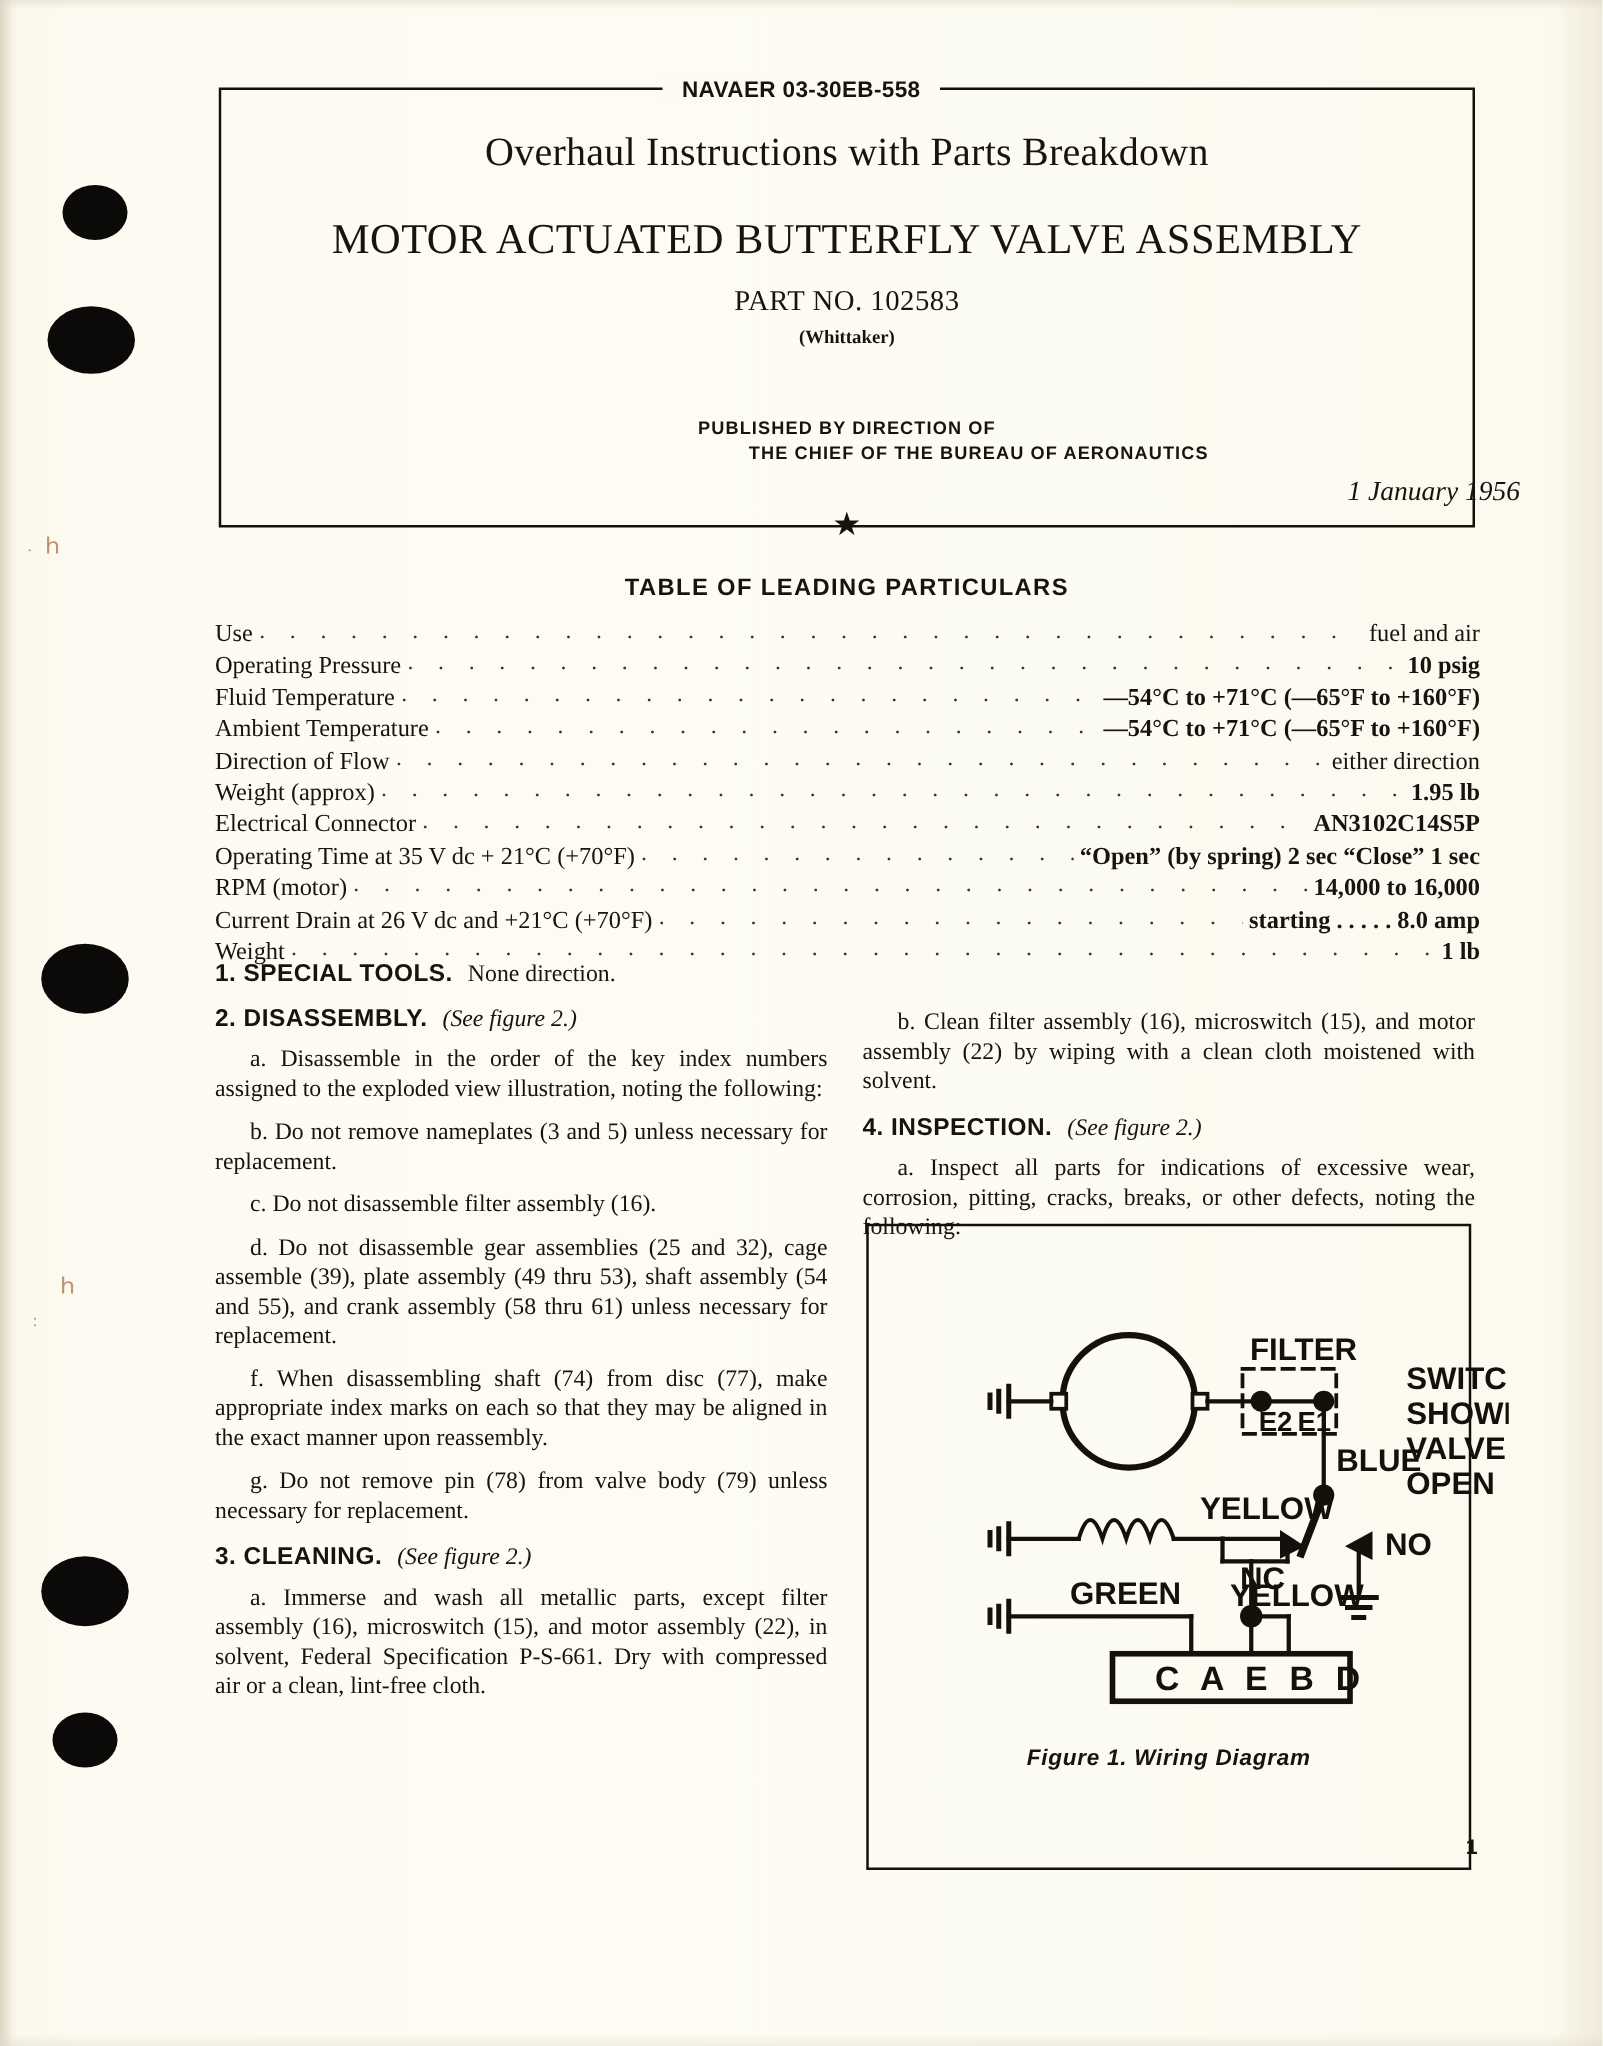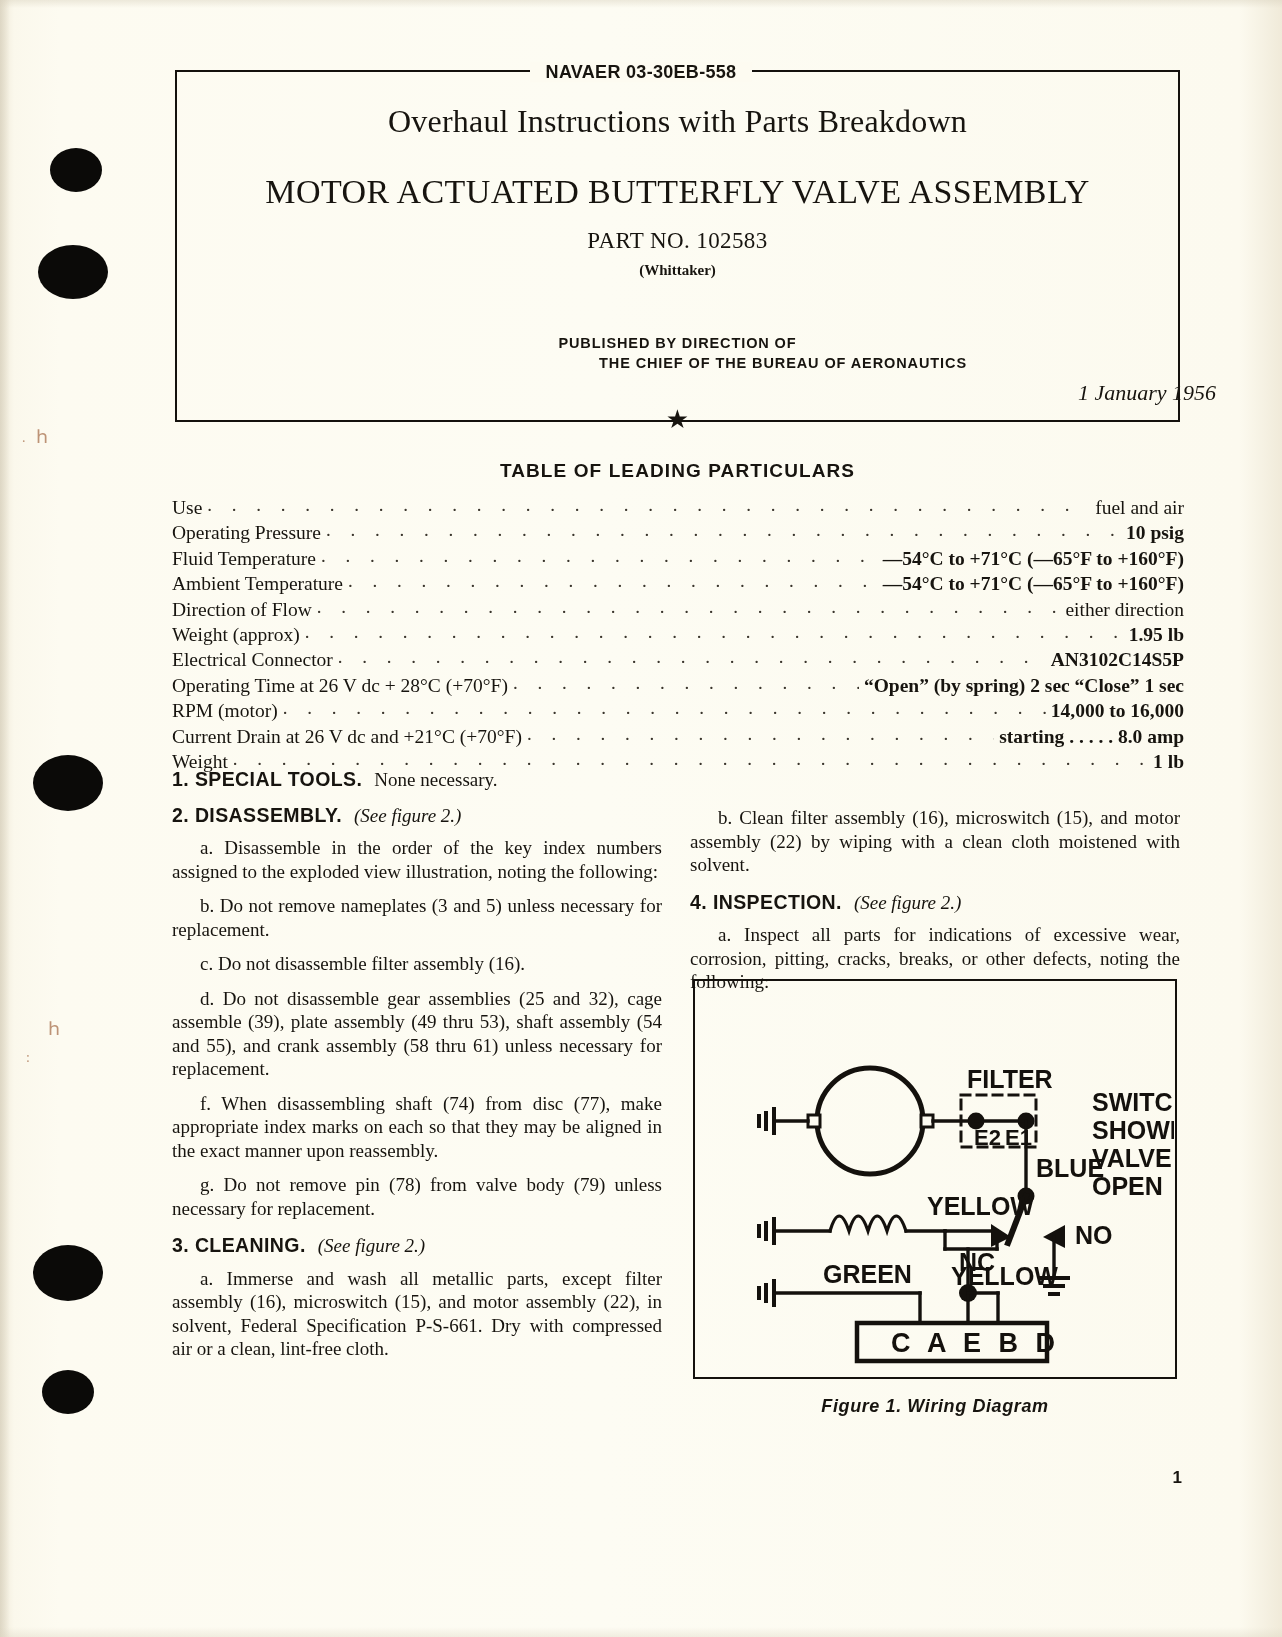--- a/index.html
+++ b/index.html
@@ -126,22 +126,22 @@
     font-size:19px;letter-spacing:0;margin-left:12px;
   }
   .hd .pl{
     font-family:"Liberation Serif",serif;font-weight:normal;
     font-size:19px;letter-spacing:0;margin-left:12px;
   }
   p.para{margin:0 0 11px 0;text-indent:28px;}
 
   
   .fig-box{
-    position:absolute;left:693px;top:979px;width:484px;height:400px;
-    border:2.5px solid #14110d;box-sizing:border-box;background:transparent;
+    position:absolute;left:693px;top:979px;width:484px;height:517px;
+    border:2.5px solid #14110d;box-sizing:border-box;background:transparent;padding-left:33px;
   }
   .fig-cap{
     position:absolute;left:693px;top:1396px;width:484px;text-align:center;
     font-family:"Liberation Sans",sans-serif;font-weight:bold;font-style:italic;
     font-size:18px;letter-spacing:.6px;
   }
   .pageno{
     position:absolute;right:100px;top:1468px;
     font-family:"Liberation Sans",sans-serif;font-weight:bold;font-size:17px;
   }
@@ -211,21 +211,21 @@
       <span class="tlp-label">Weight (approx)</span>
       <span class="tlp-dots">. . . . . . . . . . . . . . . . . . . . . . . . . . . . . . . . . . . . . . . . . . . . . . . . . . . . . . . . . . . . . . . . . . . . . . . . . . . . . . . . . . . . . . . . . . </span>
       <span class="tlp-val">1.95 lb</span>
     </div>
     <div class="tlp-row">
       <span class="tlp-label">Electrical Connector</span>
       <span class="tlp-dots">. . . . . . . . . . . . . . . . . . . . . . . . . . . . . . . . . . . . . . . . . . . . . . . . . . . . . . . . . . . . . . . . . . . . . . . . . . . . . . . . . . . . . . . . . . </span>
       <span class="tlp-val">AN3102C14S5P</span>
     </div>
     <div class="tlp-row">
-      <span class="tlp-label">Operating Time at 26 V dc + 28°C (+70°F)</span>
+      <span class="tlp-label">Operating Time at 35 V dc + 21°C (+70°F)</span>
       <span class="tlp-dots">. . . . . . . . . . . . . . . . . . . . . . . . . . . . . . . . . . . . . . . . . . . . . . . . . . . . . . . . . . . . . . . . . . . . . . . . . . . . . . . . . . . . . . . . . . </span>
       <span class="tlp-val">“Open” (by spring) 2 sec “Close” 1 sec</span>
     </div>
     <div class="tlp-row">
       <span class="tlp-label">RPM (motor)</span>
       <span class="tlp-dots">. . . . . . . . . . . . . . . . . . . . . . . . . . . . . . . . . . . . . . . . . . . . . . . . . . . . . . . . . . . . . . . . . . . . . . . . . . . . . . . . . . . . . . . . . . </span>
       <span class="tlp-val">14,000 to 16,000</span>
     </div>
     <div class="tlp-row">
       <span class="tlp-label">Current Drain at 26 V dc and +21°C (+70°F)</span>
@@ -234,21 +234,21 @@
     </div>
     <div class="tlp-row">
       <span class="tlp-label">Weight</span>
       <span class="tlp-dots">. . . . . . . . . . . . . . . . . . . . . . . . . . . . . . . . . . . . . . . . . . . . . . . . . . . . . . . . . . . . . . . . . . . . . . . . . . . . . . . . . . . . . . . . . . </span>
       <span class="tlp-val">1 lb</span>
     </div>
   </div>
 
 <div class="col col-l">
   <p class="hd">
-    <span>1. SPECIAL TOOLS.</span><span class="pl">None necessary.</span>
+    <span>1. SPECIAL TOOLS.</span><span class="pl">None direction.</span>
   </p>
   <p class="hd" style="margin-top:12px;margin-bottom:9px;">
     <span>2. DISASSEMBLY.</span><span class="it">(See figure 2.)</span>
   </p>
   <p class="para">a. Disassemble in the order of the key index numbers assigned to the exploded view illustration, noting the following:</p>
   <p class="para">b. Do not remove nameplates (3 and 5) unless necessary for replacement.</p>
   <p class="para">c. Do not disassemble filter assembly (16).</p>
   <p class="para">d. Do not disassemble gear assemblies (25 and 32), cage assemble (39), plate assembly (49 thru 53), shaft assembly (54 and 55), and crank assembly (58 thru 61) unless necessary for replacement.</p>
   <p class="para">f. When disassembling shaft (74) from disc (77), make appropriate index marks on each so that they may be aligned in the exact manner upon reassembly.</p>
   <p class="para">g. Do not remove pin (78) from valve body (79) unless necessary for replacement.</p>

